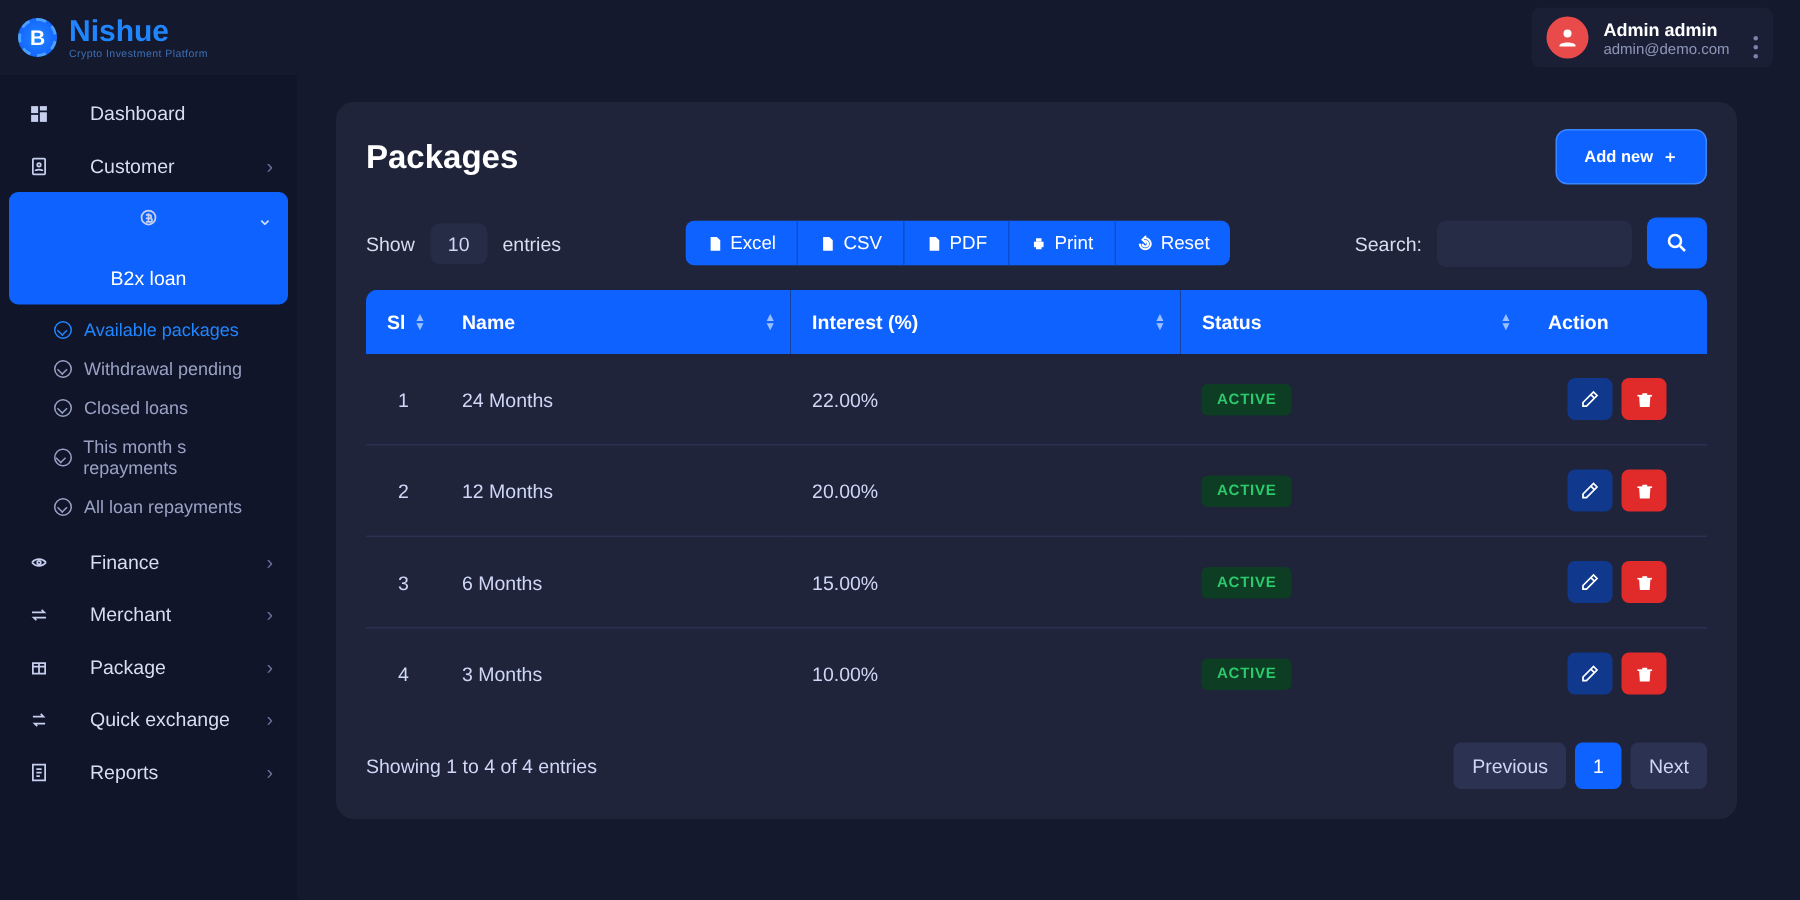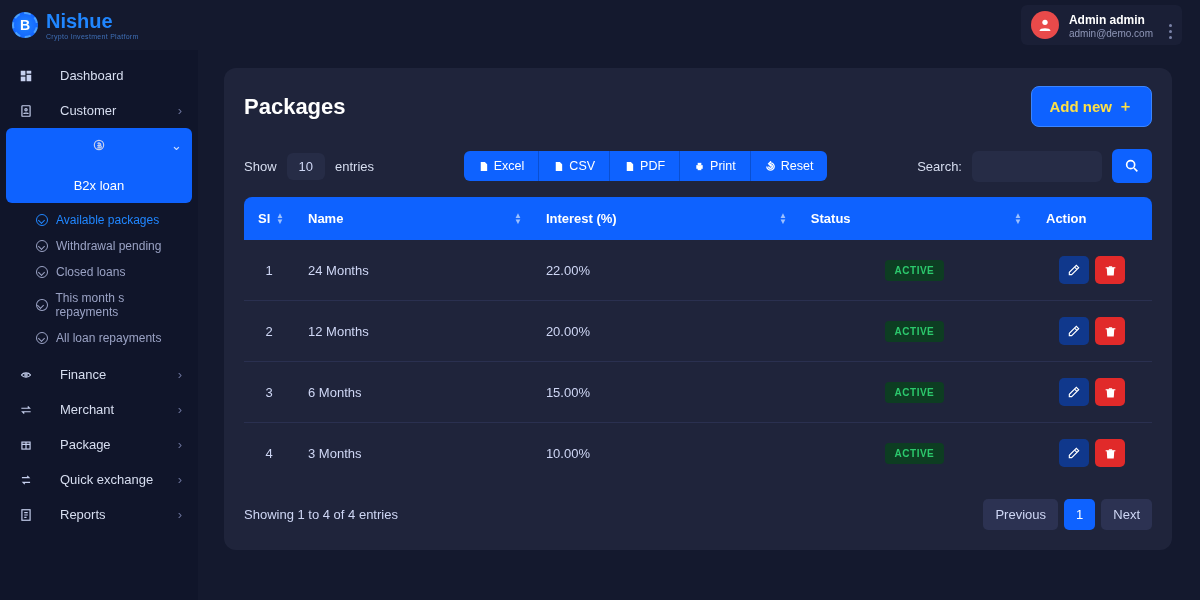--- a/index.html
+++ b/index.html
@@ -39,43 +39,43 @@
   .nav-item .chev{position:absolute;right:10px;color:#6a729a;}
   .nav-item.active{background:var(--blue);color:#fff;flex-direction:column;}
   .nav-item.active .chev{color:#cfe0ff;}
   .nav-icon{width:16px;display:flex;justify-content:center;color:#c6d0ee;}
   .sub-list{padding:4px 0 6px 0;}
   .sub-item{display:flex;align-items:center;gap:8px;padding:6px 8px 6px 30px;font-size:12px;color:#9aa2c4;cursor:pointer;}
   .sub-item.active{color:#2086ff;}
   .sub-item .dot{width:12px;height:12px;border:1.5px solid currentColor;border-radius:50%;display:flex;align-items:center;justify-content:center;}
   .sub-item .dot::after{content:"";width:4px;height:4px;border-left:1.5px solid currentColor;border-bottom:1.5px solid currentColor;transform:rotate(-45deg);margin-left:-2px;}
   
-  .main{flex:1;padding:18px 28px 0 26px;overflow:hidden;}
+  .main{flex:1;padding:18px 42px 0 26px;overflow:hidden;}
   .card{background:var(--panel-soft);border-radius:12px;padding:18px 20px 20px 20px;}
   .card-header{display:flex;justify-content:space-between;align-items:center;margin-bottom:22px;}
   .page-title{font-size:22px;font-weight:600;color:#fff;}
-  .btn-primary{background:var(--blue);color:#fde047;border:1px solid #3b85ff;border-radius:8px;padding:10px 18px;font-size:15px;font-weight:600;display:flex;align-items:center;gap:6px;cursor:pointer;}
+  .btn-primary{background:var(--blue);color:#ffffff;border:1px solid #3b85ff;border-radius:8px;padding:10px 18px;font-size:11px;font-weight:600;display:flex;align-items:center;gap:6px;cursor:pointer;}
   
   .toolbar{display:flex;align-items:center;justify-content:space-between;margin-bottom:14px;flex-wrap:wrap;gap:10px;font-size:13px;}
   .length-wrap{display:flex;align-items:center;gap:10px;}
   .length-box{background:#262c46;border-radius:6px;padding:6px 12px;color:#cfd7f5;display:inline-block;min-width:36px;text-align:center;}
   .export-group{display:flex;background:#262c46;border-radius:6px;overflow:hidden;}
   .export-btn{background:var(--blue);color:#fff;border:none;padding:8px 14px;font-size:12.5px;display:flex;align-items:center;gap:5px;cursor:pointer;}
   .export-btn:not(:last-child){border-right:1px solid #0a4fd1;}
   .search-wrap{display:flex;align-items:center;gap:10px;}
   .search-input{background:#262c46;border:none;border-radius:6px;padding:8px 10px;color:#cfd7f5;width:130px;font-size:13px;}
   .search-btn{background:var(--blue);border:none;border-radius:6px;width:40px;height:34px;display:flex;align-items:center;justify-content:center;cursor:pointer;color:#fff;}
   
   .tbl{width:100%;border-collapse:collapse;border-radius:8px;overflow:hidden;}
   .tbl thead th{background:var(--blue);color:#fff;font-size:13px;font-weight:600;text-align:left;padding:14px 14px;position:relative;}
   .tbl thead th .sort{position:absolute;right:10px;top:50%;transform:translateY(-50%);display:flex;flex-direction:column;gap:0;line-height:6px;color:#9cc0ff;font-size:8px;}
   .tbl tbody td{padding:16px 14px;font-size:13px;color:#cfd7f5;border-top:1px solid var(--row-divider);}
   .tbl tbody tr:first-child td{border-top:none;}
   .col-sl{width:50px;text-align:center;}
-  .col-status{text-align:center;}
+  .col-status{text-align:left;}
   .col-action{width:120px;text-align:center;}
   .badge-active{display:inline-block;background:#0d3d22;color:#2cc96d;font-size:10px;font-weight:700;letter-spacing:.5px;padding:5px 10px;border-radius:4px;}
   .row-actions{display:flex;gap:6px;justify-content:center;}
   .icon-btn{width:30px;height:28px;border-radius:5px;border:none;display:flex;align-items:center;justify-content:center;cursor:pointer;color:#fff;}
   .icon-btn.edit{background:#10388c;}
   .icon-btn.delete{background:var(--red);}
   
   .table-footer{display:flex;justify-content:space-between;align-items:center;margin-top:16px;font-size:13px;color:#cfd7f5;}
   .pager{display:flex;gap:6px;}
   .pager .pg{background:#2c3252;border:none;color:#cfd7f5;padding:8px 12px;border-radius:5px;font-size:13px;cursor:pointer;}

